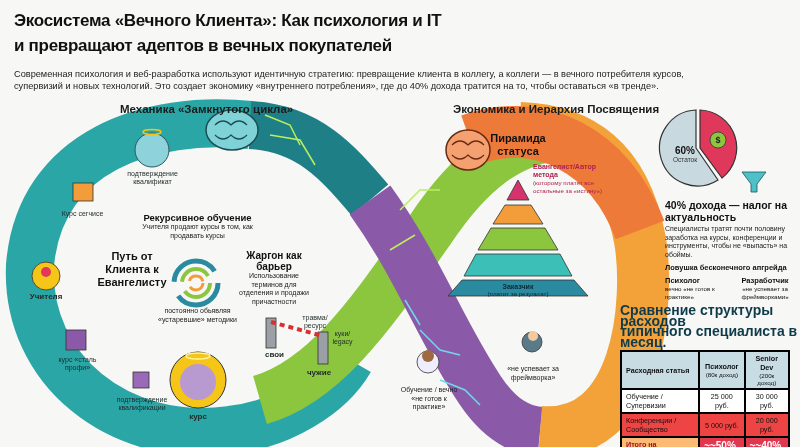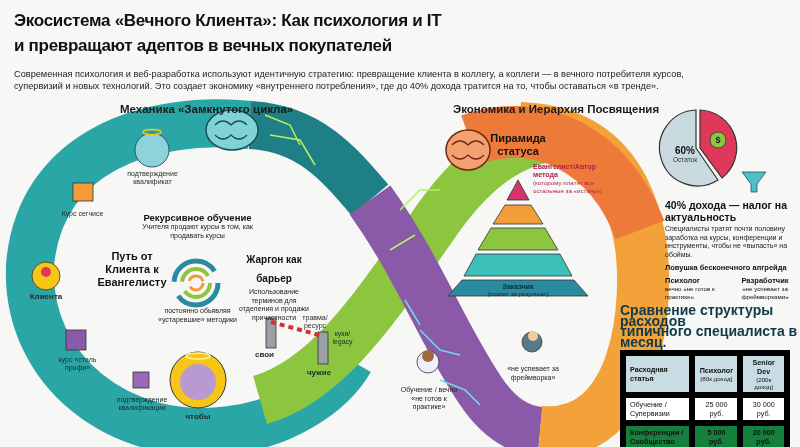--- a/index.html
+++ b/index.html
@@ -10,24 +10,24 @@
   .sec-title { font-size:11.5px; font-weight:bold; color:#1b1b1b; }
   .lbl { font-size:7px; text-align:center; color:#1e2a2a; line-height:8px; }
   .lbl-b { font-size:8px; font-weight:bold; text-align:center; color:#1e2a2a; }
   .center-t { font-size:11px; font-weight:bold; text-align:center; line-height:13px; color:#111; }
   .small { font-size:7px; text-align:center; line-height:8.5px; color:#222; }
   .pyr-lbl { font-size:7px; font-weight:bold; color:#b02050; line-height:8px; }
   .pyr-sub { font-size:6.2px; color:#b02050; line-height:7.5px; }
   .rt-h { font-size:10.5px; font-weight:bold; line-height:12px; color:#111; }
   .rt-p { font-size:7px; line-height:8.5px; color:#222; }
   table.cmp { border-collapse:collapse; font-size:7.2px; border:2px solid #333; border-radius:4px; }
-  table.cmp td { border:6px solid #000000; padding:2px 4px; height:18px;margin-top:18px; }
+  table.cmp td { border:2px solid #000000; padding:2px 4px; height:18px;margin-top:18px; }
   table.cmp tr.hdr td { background:#c8dce4; font-weight:bold; }
   table.cmp tr.r1 td { background:#ffffff; }
-  table.cmp tr.r2 td { background:#15803d;font-weight:bold; }
+  table.cmp tr.r2 td { background:#ef4444; }
   table.cmp tr.tot td { background:#fdba74; font-weight:bold; color:#a0102a; }
   table.cmp tr.tot td.hl { background:#e0384e; color:#fff; text-align:left; }
   .cc { text-align:center; }
 </style>
 </head>
 <body>
 
 <div class="abs title">
   <div>Экосистема «Вечного Клиента»: Как психология и IT</div>
   <div>и  превращают адептов в вечных покупателей</div>
@@ -112,41 +112,41 @@
     <circle cx="196" cy="283" r="14" fill="none" stroke="#8cc63f" stroke-width="4" stroke-dasharray="35,10"></circle>
     <circle cx="196" cy="283" r="7" fill="none" stroke="#f39c3a" stroke-width="3" stroke-dasharray="18,6"></circle>
   </g>
 </svg>
 
 <div class="abs sec-title" style="left:120px;top:103px">Механика «Замкнутого цикла»</div>
 <div class="abs sec-title" style="left:453px;top:103px">Экономика и Иерархия Посвящения</div>
 
 <div class="abs lbl" style="left:125px;top:170px;width:55px">подтверждение квалификат</div>
 <div class="abs lbl" style="left:60px;top:210px;width:45px">Курс сегчисе</div>
-<div class="abs lbl-b" style="left:26px;top:292px;width:40px">Клиента</div>
+<div class="abs lbl-b" style="left:26px;top:292px;width:40px">Учителя</div>
 <div class="abs lbl" style="left:55px;top:356px;width:45px">курс «сталь профи»</div>
 <div class="abs lbl" style="left:112px;top:396px;width:60px">подтверждение квалификации</div>
-<div class="abs lbl-b" style="left:183px;top:412px;width:30px">чтобы</div>
+<div class="abs lbl-b" style="left:183px;top:412px;width:30px">курс</div>
 
 <div class="abs center-t" style="left:92px;top:250px;width:80px">Путь от Клиента к Евангелисту</div>
 
 <div class="abs" style="left:140px;top:212px;width:115px;text-align:center">
   <div style="font-size:9.5px;font-weight:bold">Рекурсивное обучение</div>
   <div class="small">Учителя продают курсы в том, как продавать курсы</div>
 </div>
 <div class="abs small" style="left:155px;top:307px;width:85px">постоянно обьявляя «устаревшие» методики</div>
 
 <div class="abs" style="left:238px;top:250px;width:72px;text-align:center">
-  <div style="font-size:10px;font-weight:bold;line-height:19px">Жаргон как барьер</div>
+  <div style="font-size:10px;font-weight:bold;line-height:11px">Жаргон как барьер</div>
   <div class="small">Использование терминов для отделения и продажи причастности</div>
 </div>
 
 <div class="abs lbl" style="left:300px;top:314px;width:30px">травма/ ресурс</div>
 <div class="abs lbl" style="left:330px;top:330px;width:25px">куки/ legacy</div>
-<div class="abs lbl-b" style="left:252px;top:350px;width:25px">свои</div>
+<div class="abs lbl-b" style="left:262px;top:350px;width:25px">свои</div>
 <div class="abs lbl-b" style="left:304px;top:368px;width:30px">чужие</div>
 
 <div class="abs center-t" style="left:482px;top:132px;width:72px">Пирамида статуса</div>
 <div class="abs" style="left:533px;top:163px;width:85px">
   <div class="pyr-lbl">Евангелист/Автор метода</div>
   <div class="pyr-sub">(которому платят все остальные за «истину»)</div>
 </div>
 <div class="abs" style="left:470px;top:283px;width:96px;text-align:center">
   <div style="font-size:7px;font-weight:bold;color:#0e2a36">Заказчик</div>
   <div style="font-size:6.2px;color:#0e2a36">(платит за результат)</div>

